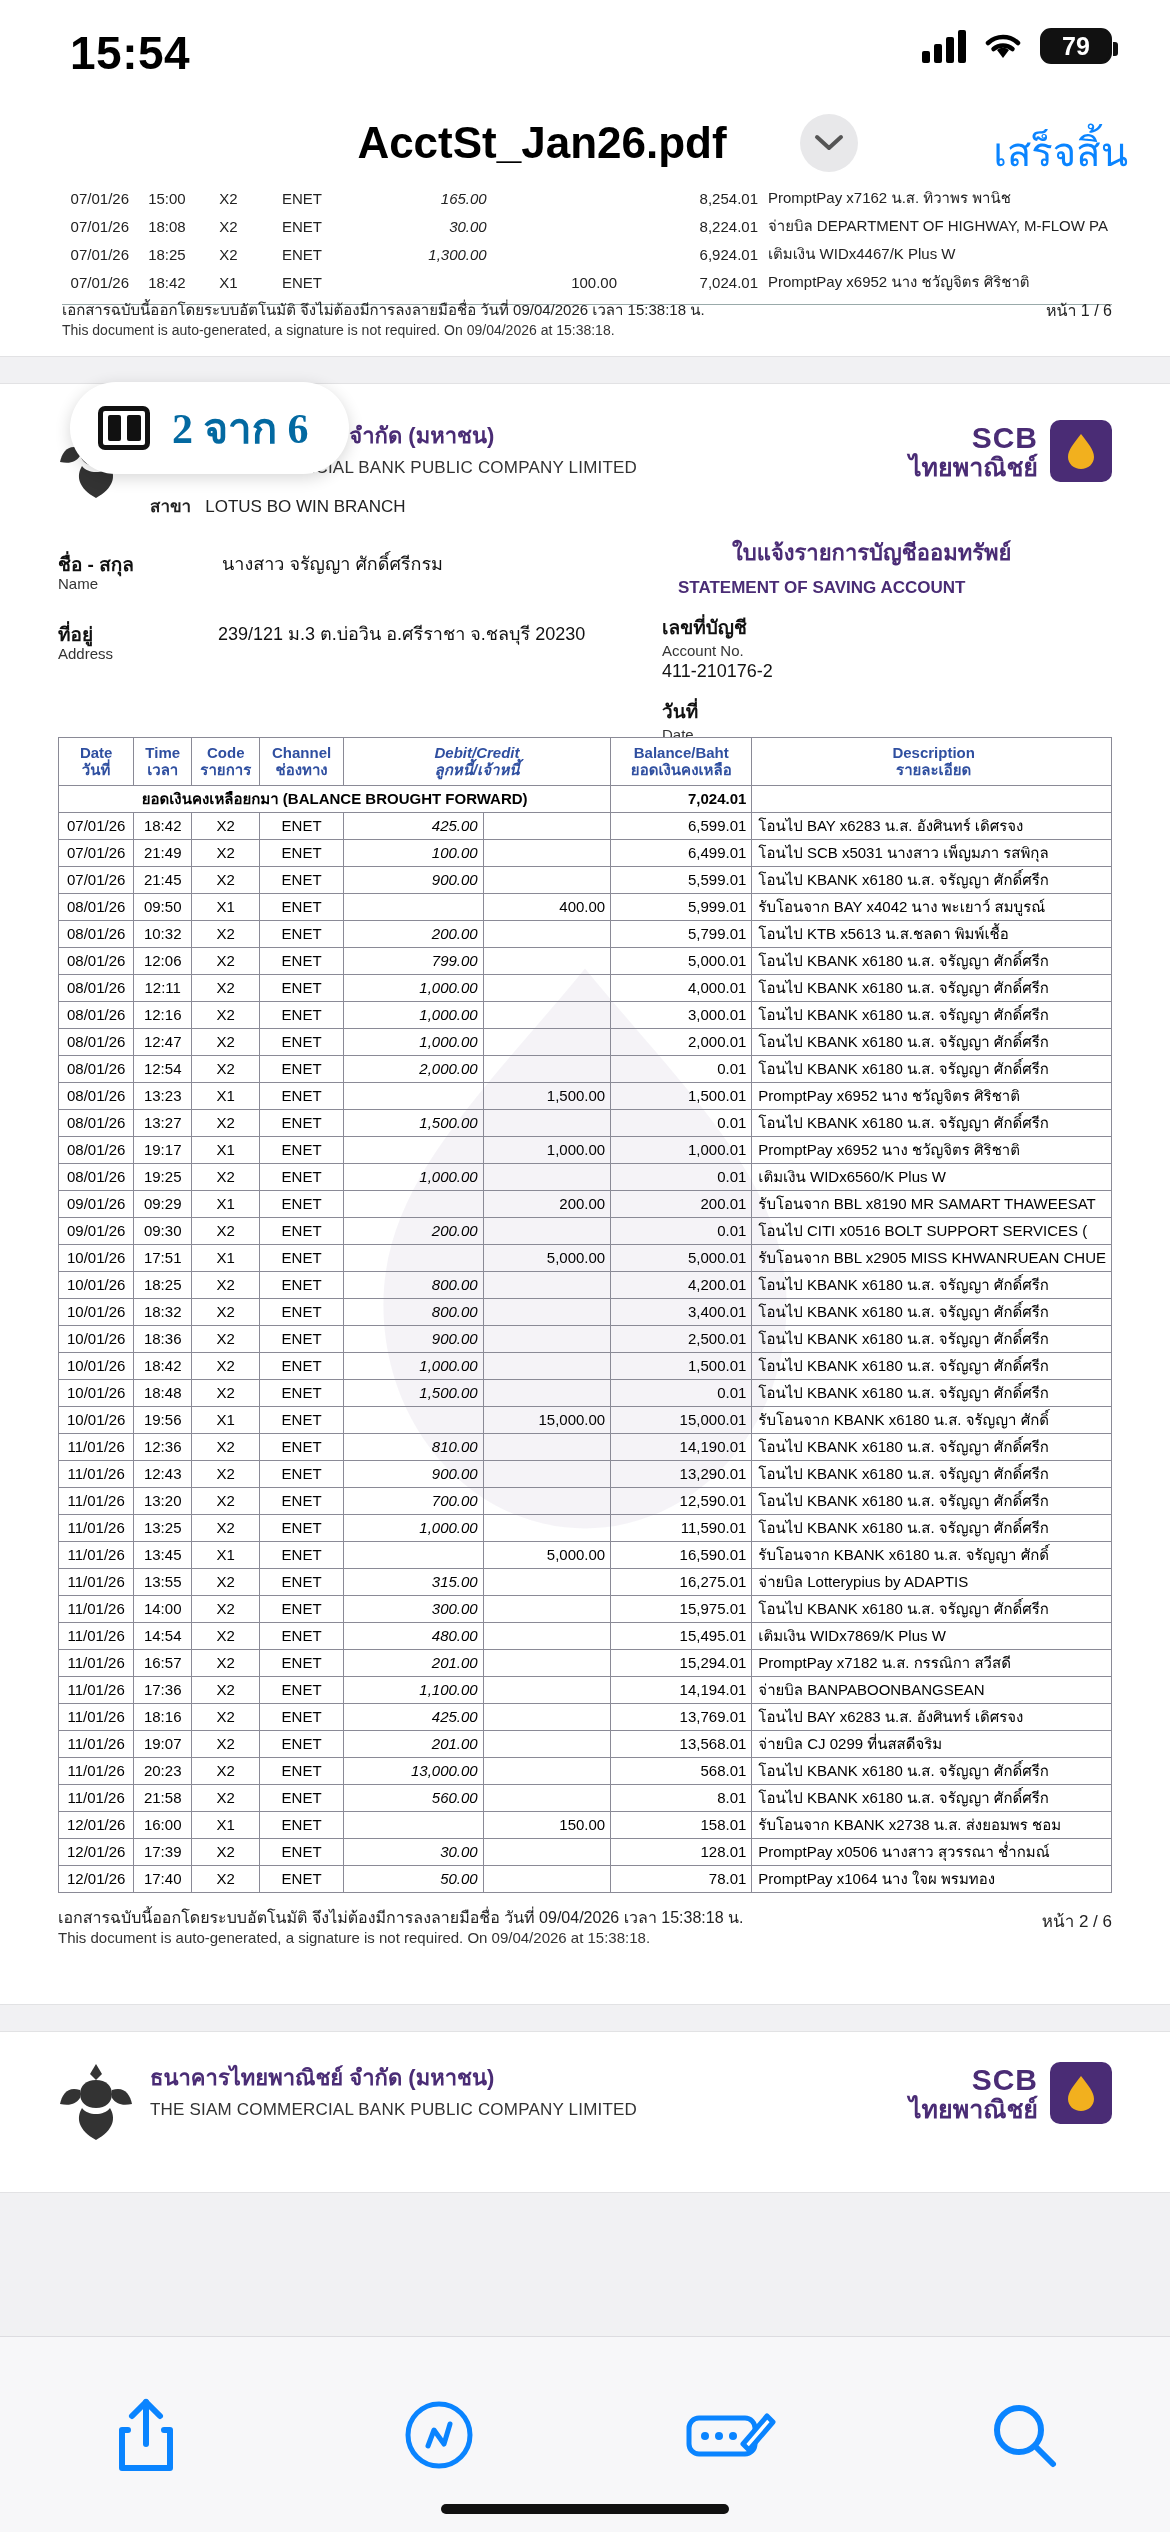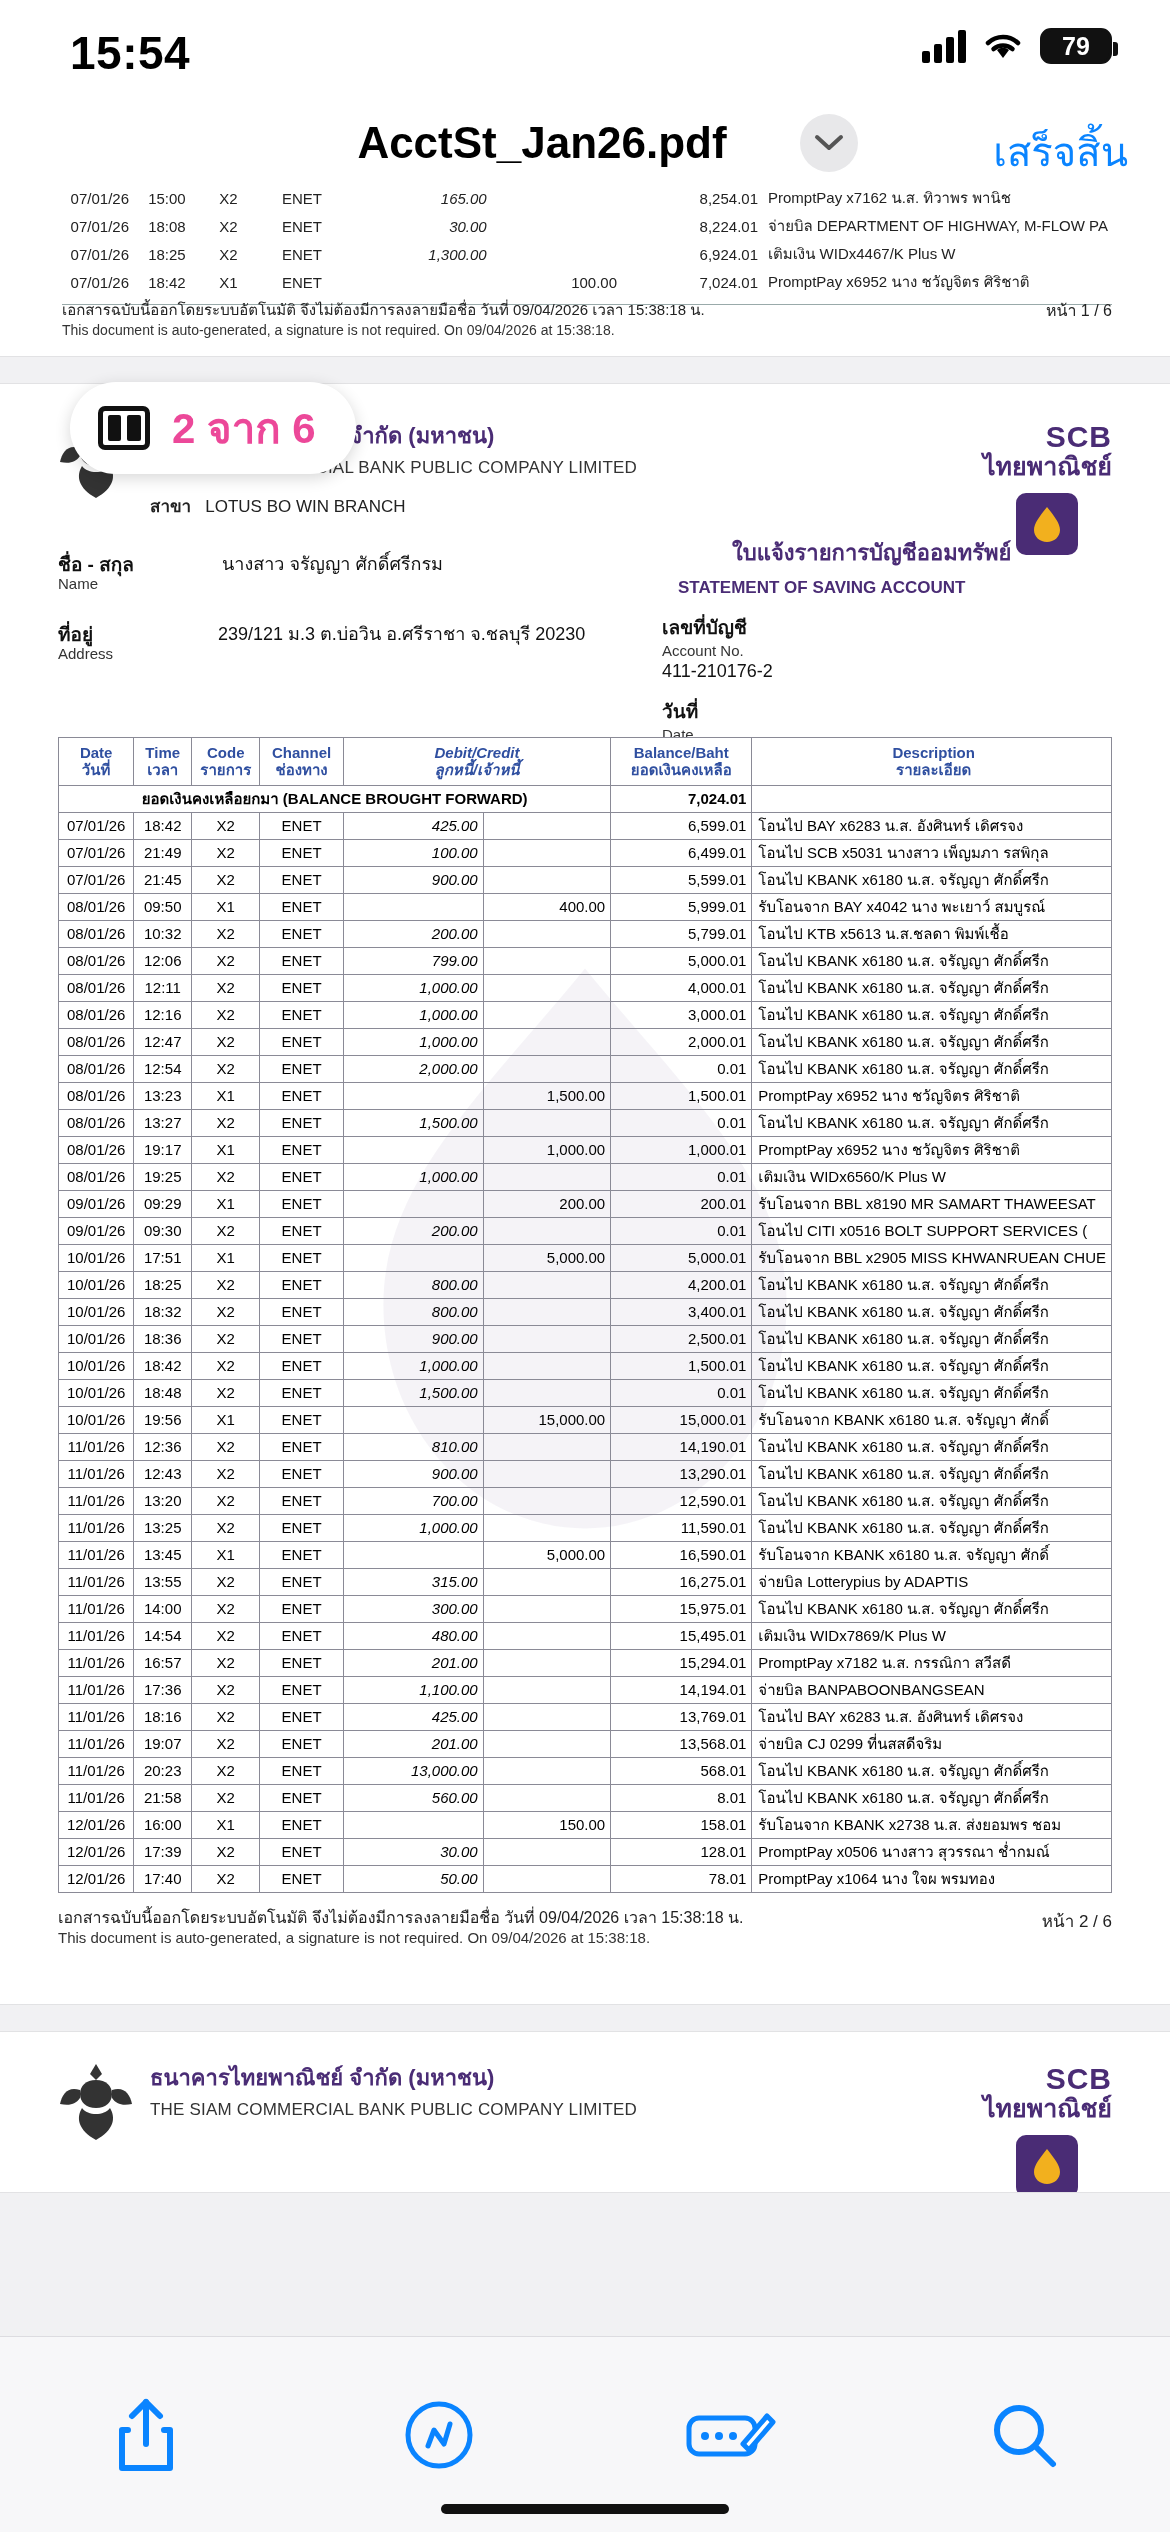--- a/index.html
+++ b/index.html
@@ -100,39 +100,39 @@
     position: relative;
   }
   .page-badge .pgicon:before {
     content: ""; position: absolute; left: 5px; top: 4px; width: 13px; bottom: 4px;
     background: #111; border-radius: 2px;
   }
   .page-badge .pgicon:after {
     content: ""; position: absolute; left: 24px; top: 4px; right: 4px; bottom: 4px;
     background: #111; border-radius: 2px;
   }
-  .page-badge .pglabel { font-size: 42px; font-weight: bold; color: #ec4899; }
+  .page-badge .pglabel { font-size: 42px; font-weight: bold; color: #0369a1; font-family: Liberation Serif, serif; }
 
   
   .stmt { position: relative; padding: 34px 58px 0 58px; height: 1620px; }
 
   .stmt .wm {
     position: absolute; left: 50%; top: 560px; transform: translateX(-50%);
     width: 560px; height: 620px; opacity: 0.05; z-index: 0;
   }
 
   .hdr { position: relative; display: flex; z-index: 2; }
   .hdr-left { display: flex; gap: 16px; }
   .garuda { width: 76px; height: 82px; flex: 0 0 76px; }
   .bank-th { font-size: 22px; font-weight: bold; color: #4a2c75; }
   .bank-en { font-size: 17px; color: #333; margin-top: 5px; letter-spacing: .2px; }
   .branch { font-size: 17px; color: #222; margin-top: 14px; }
   .branch b { font-weight: bold; }
 
-  .scb-logo { position: absolute; right: 0; top: 2px; display: flex; align-items: center; gap: 12px; flex-direction: column; }
+  .scb-logo { position: absolute; right: 0; top: 2px; display: flex; align-items: center; gap: 12px; }
   .scb-text { text-align: right; line-height: 1.1; }
   .scb-text .e { font-size: 30px; font-weight: bold; color: #4a2c75; letter-spacing: 1px; }
   .scb-text .t { font-size: 25px; font-weight: bold; color: #4a2c75; }
   .scb-mark {
     width: 62px; height: 62px; background: #4a2c75; border-radius: 10px;
     display: flex; align-items: center; justify-content: center;
   }
 
   .info { position: relative; margin-top: 22px; z-index: 2; height: 190px; }
   .info-label { position: absolute; font-size: 19px; color: #111; font-weight: bold; }

